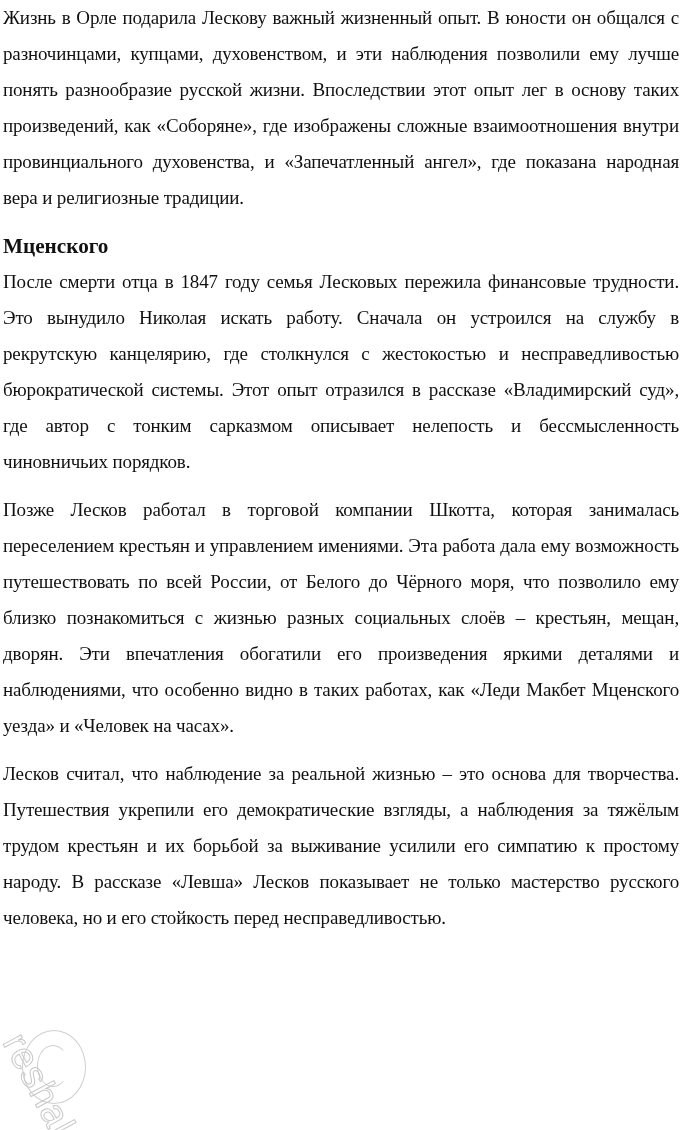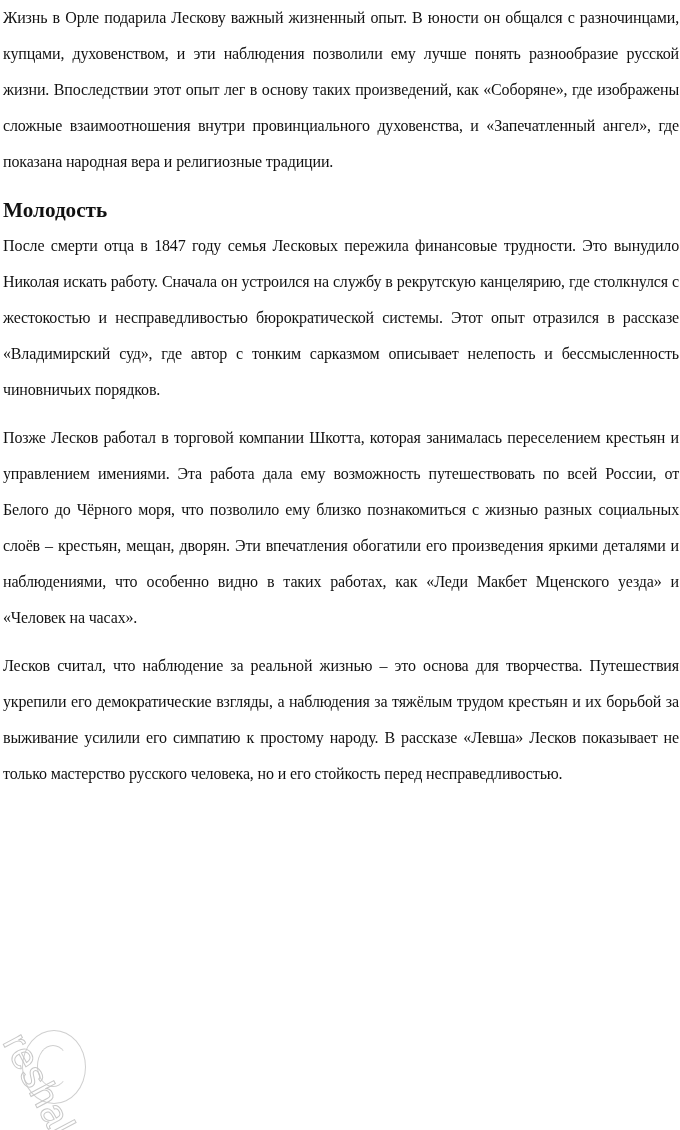--- a/index.html
+++ b/index.html
@@ -16,21 +16,21 @@
     color: #111111;
   }
   .page {
     position: absolute;
     left: 3px;
     top: 0;
     width: 676px;
   }
   .para {
     margin: 0;
-    font-size: 16px;
+    font-size: 19px;
     line-height: 36px;
     text-align: justify;
     text-align-last: left;
     letter-spacing: -0.15px;
     word-spacing: 0px;
   }
   .heading {
     margin: 0;
     font-size: 21.2px;
     line-height: 36px;
@@ -80,21 +80,21 @@
     border-right-color: transparent;
     border-radius: 50%;
   }
 </style>
 </head>
 <body>
 
 <div class="page">
   <p class="para">Жизнь в Орле подарила Лескову важный жизненный опыт. В юности он общался с разночинцами, купцами, духовенством, и эти наблюдения позволили ему лучше понять разнообразие русской жизни. Впоследствии этот опыт лег в основу таких произведений, как «Соборяне», где изображены сложные взаимоотношения внутри провинциального духовенства, и «Запечатленный ангел», где показана народная вера и религиозные традиции.</p>
   <div class="gap-small"></div>
-  <h3 class="heading">Молодость</h3>
+  <h3 class="heading">Мценского</h3>
   <p class="para">После смерти отца в 1847 году семья Лесковых пережила финансовые трудности. Это вынудило Николая искать работу. Сначала он устроился на службу в рекрутскую канцелярию, где столкнулся с жестокостью и несправедливостью бюрократической системы. Этот опыт отразился в рассказе «Владимирский суд», где автор с тонким сарказмом описывает нелепость и бессмысленность чиновничьих порядков.</p>
   <div class="gap-para"></div>
   <p class="para">Позже Лесков работал в торговой компании Шкотта, которая занималась переселением крестьян и управлением имениями. Эта работа дала ему возможность путешествовать по всей России, от Белого до Чёрного моря, что позволило ему близко познакомиться с жизнью разных социальных слоёв – крестьян, мещан, дворян. Эти впечатления обогатили его произведения яркими деталями и наблюдениями, что особенно видно в таких работах, как «Леди Макбет Мценского уезда» и «Человек на часах».</p>
   <div class="gap-para"></div>
   <p class="para">Лесков считал, что наблюдение за реальной жизнью – это основа для творчества. Путешествия укрепили его демократические взгляды, а наблюдения за тяжёлым трудом крестьян и их борьбой за выживание усилили его симпатию к простому народу. В рассказе «Левша» Лесков показывает не только мастерство русского человека, но и его стойкость перед несправедливостью.</p>
 </div>
 
 <div class="watermark">
   <div class="wm-copy"></div>
   <div class="wm-text">reshak.ru</div>

